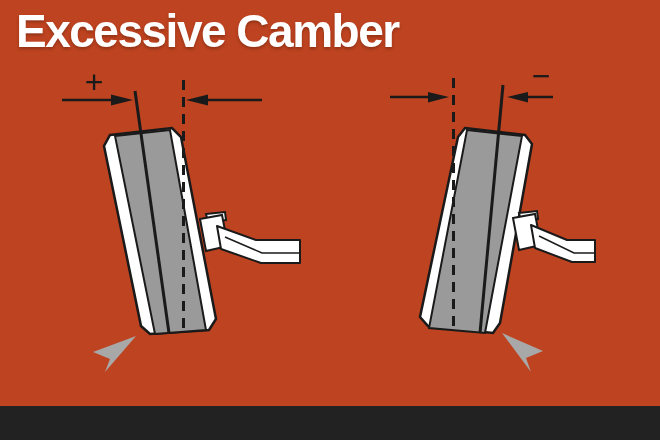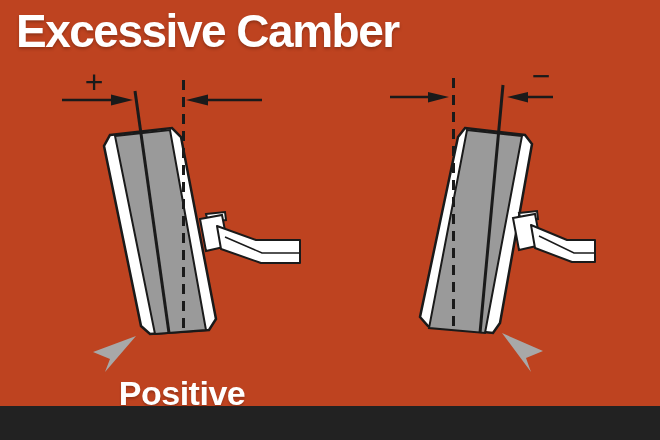--- a/index.html
+++ b/index.html
@@ -101,15 +101,14 @@
         <line class="arrow-line" x1="526" y1="97" x2="553" y2="97"></line>
       </g>
 
       <path class="pointer" d="M502,333 L543,351 L526,358 L531,372 Z"></path>
     </g>
   </svg>
 
   <div class="sign sign-plus">+</div>
   <div class="sign sign-minus">−</div>
 
-  <div class="camber-label label-positive">Positive</div>
 
 </div>
 
 </body></html>

